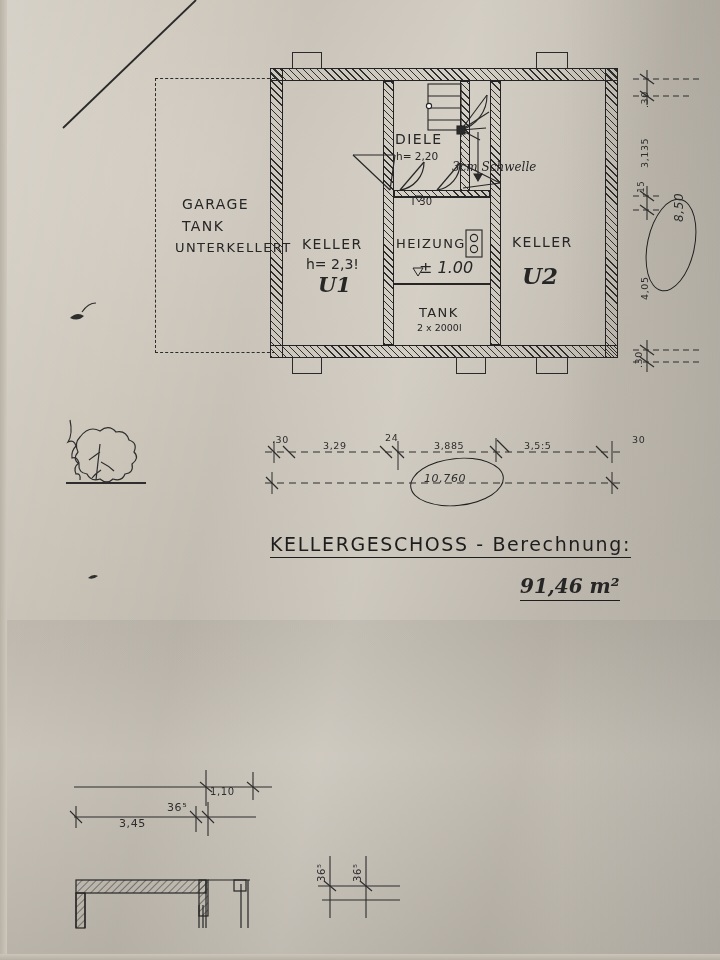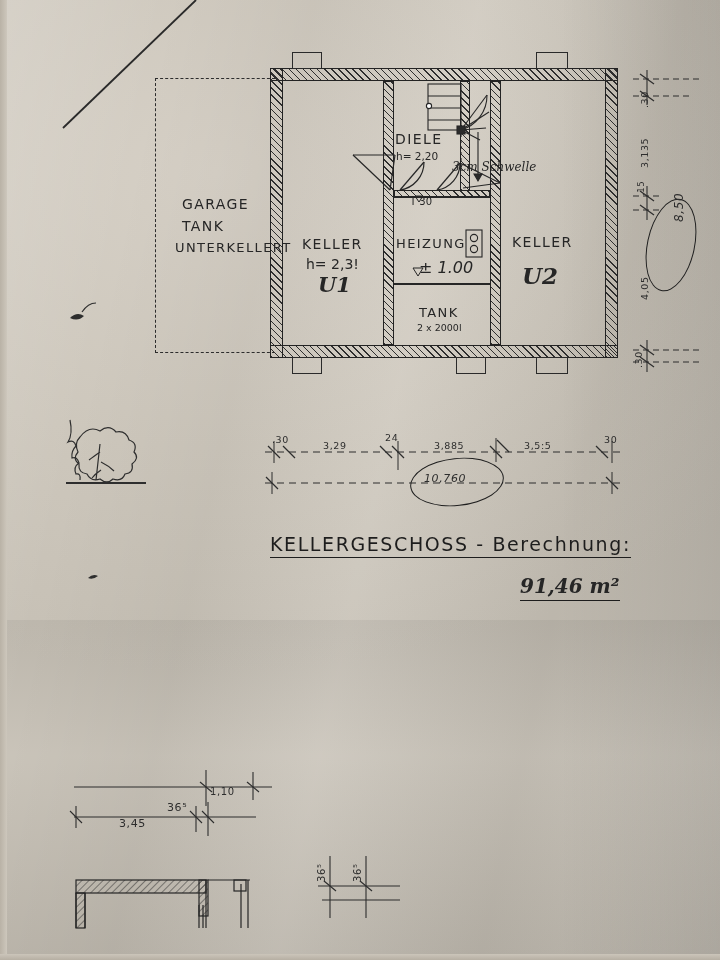--- a/index.html
+++ b/index.html
@@ -228,21 +228,21 @@
       <line x1="272" y1="472" x2="272" y2="494"></line>
       <line x1="612" y1="472" x2="612" y2="494"></line>
     </g>
   </svg>
 
   <div class="dimtxt" style="left:272px;top:434px;">.30</div>
   <div class="dimtxt" style="left:323px;top:440px;">3,29</div>
   <div class="dimtxt" style="left:385px;top:432px;">24</div>
   <div class="dimtxt" style="left:434px;top:440px;">3,885</div>
   <div class="dimtxt" style="left:524px;top:440px;">3,5:5</div>
-  <div class="dimtxt" style="left:604px;top:434px;">30</div>
+  <div class="dimtxt" style="left:632px;top:434px;">30</div>
 
   <div class="circleO" style="left:410px;top:458px;width:92px;height:46px;transform:rotate(-6deg);"></div>
   <div class="dimtxt" style="left:424px;top:472px;font-size:11px;font-style:italic;">10,760</div>
 
   <svg style="left:0;top:0;width:720px;height:960px;">
     <g stroke="#2e2e2e" stroke-width="1.2" fill="none">
       <path d="M70,420 q3,14 -2,22 q6,-3 8,4 q-5,5 -4,12 q5,-2 7,5 q-6,4 -3,11 q5,-1 4,6"></path>
       <path d="M80,437 q9,-12 20,-6 q9,-7 16,1 q10,-2 13,8 q9,3 5,12 q6,6 -2,12 q2,9 -7,10
                q-3,8 -12,5 q-6,6 -13,0 q-9,3 -13,-5 q-9,-1 -8,-10 q-7,-5 -1,-12 q-4,-9 2,-15 z"></path>
       <path d="M100,444 q-2,18 -4,36 M100,452 q-7,5 -11,8 M101,462 q8,4 13,9 M101,470 q-6,4 -9,8"></path>

